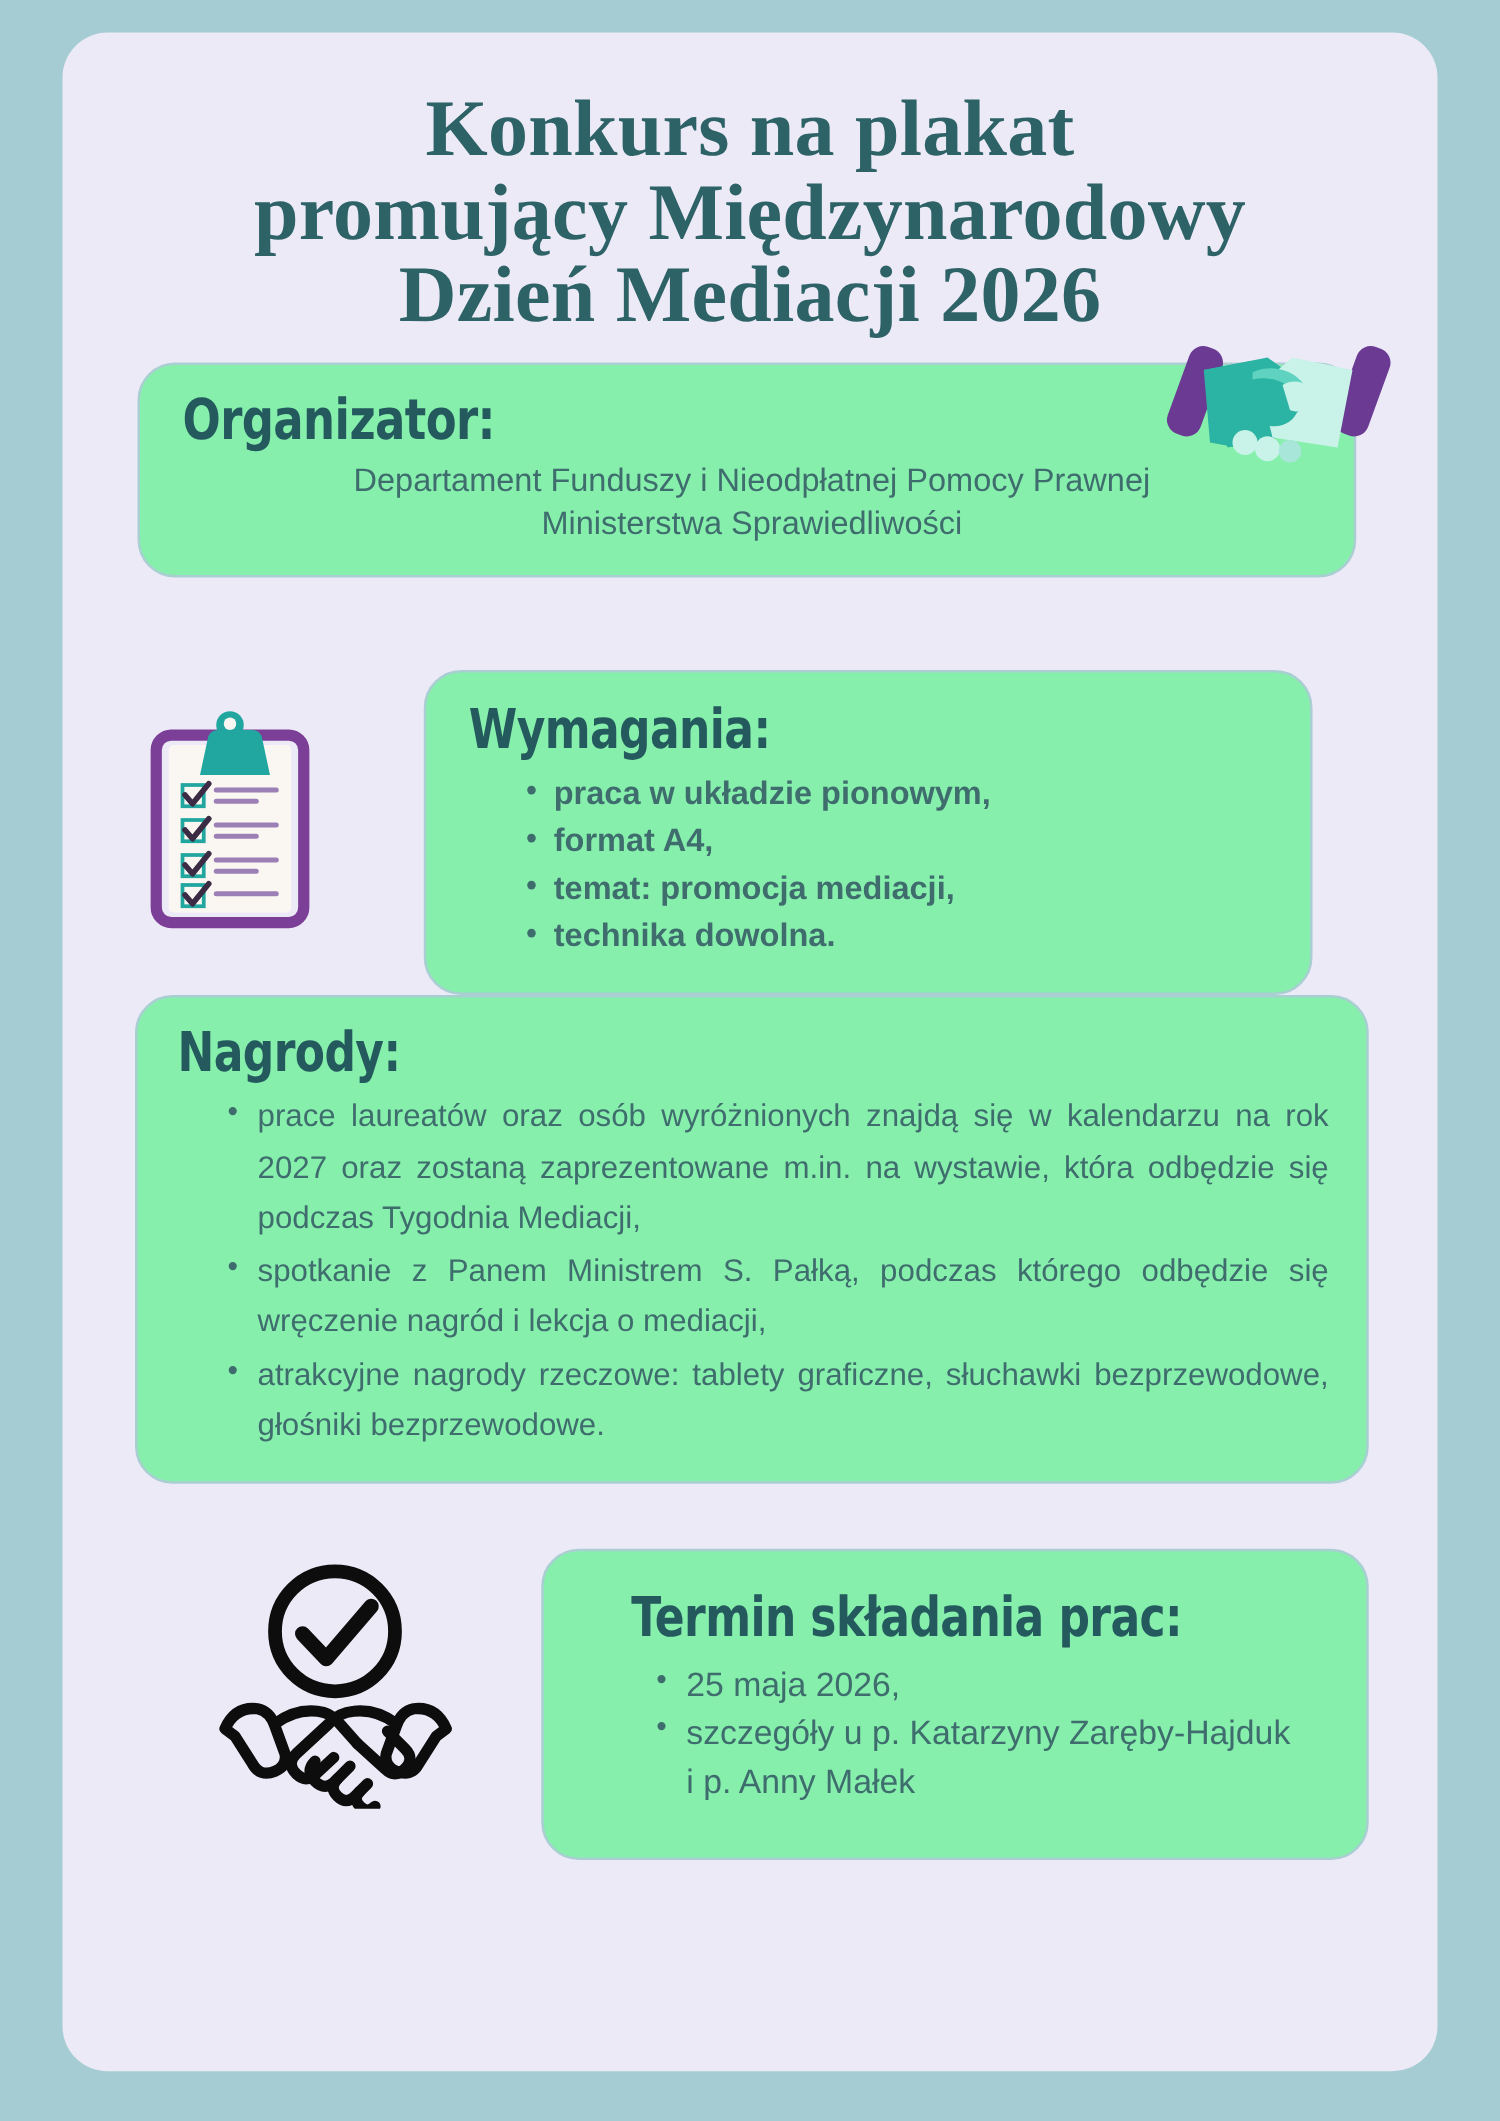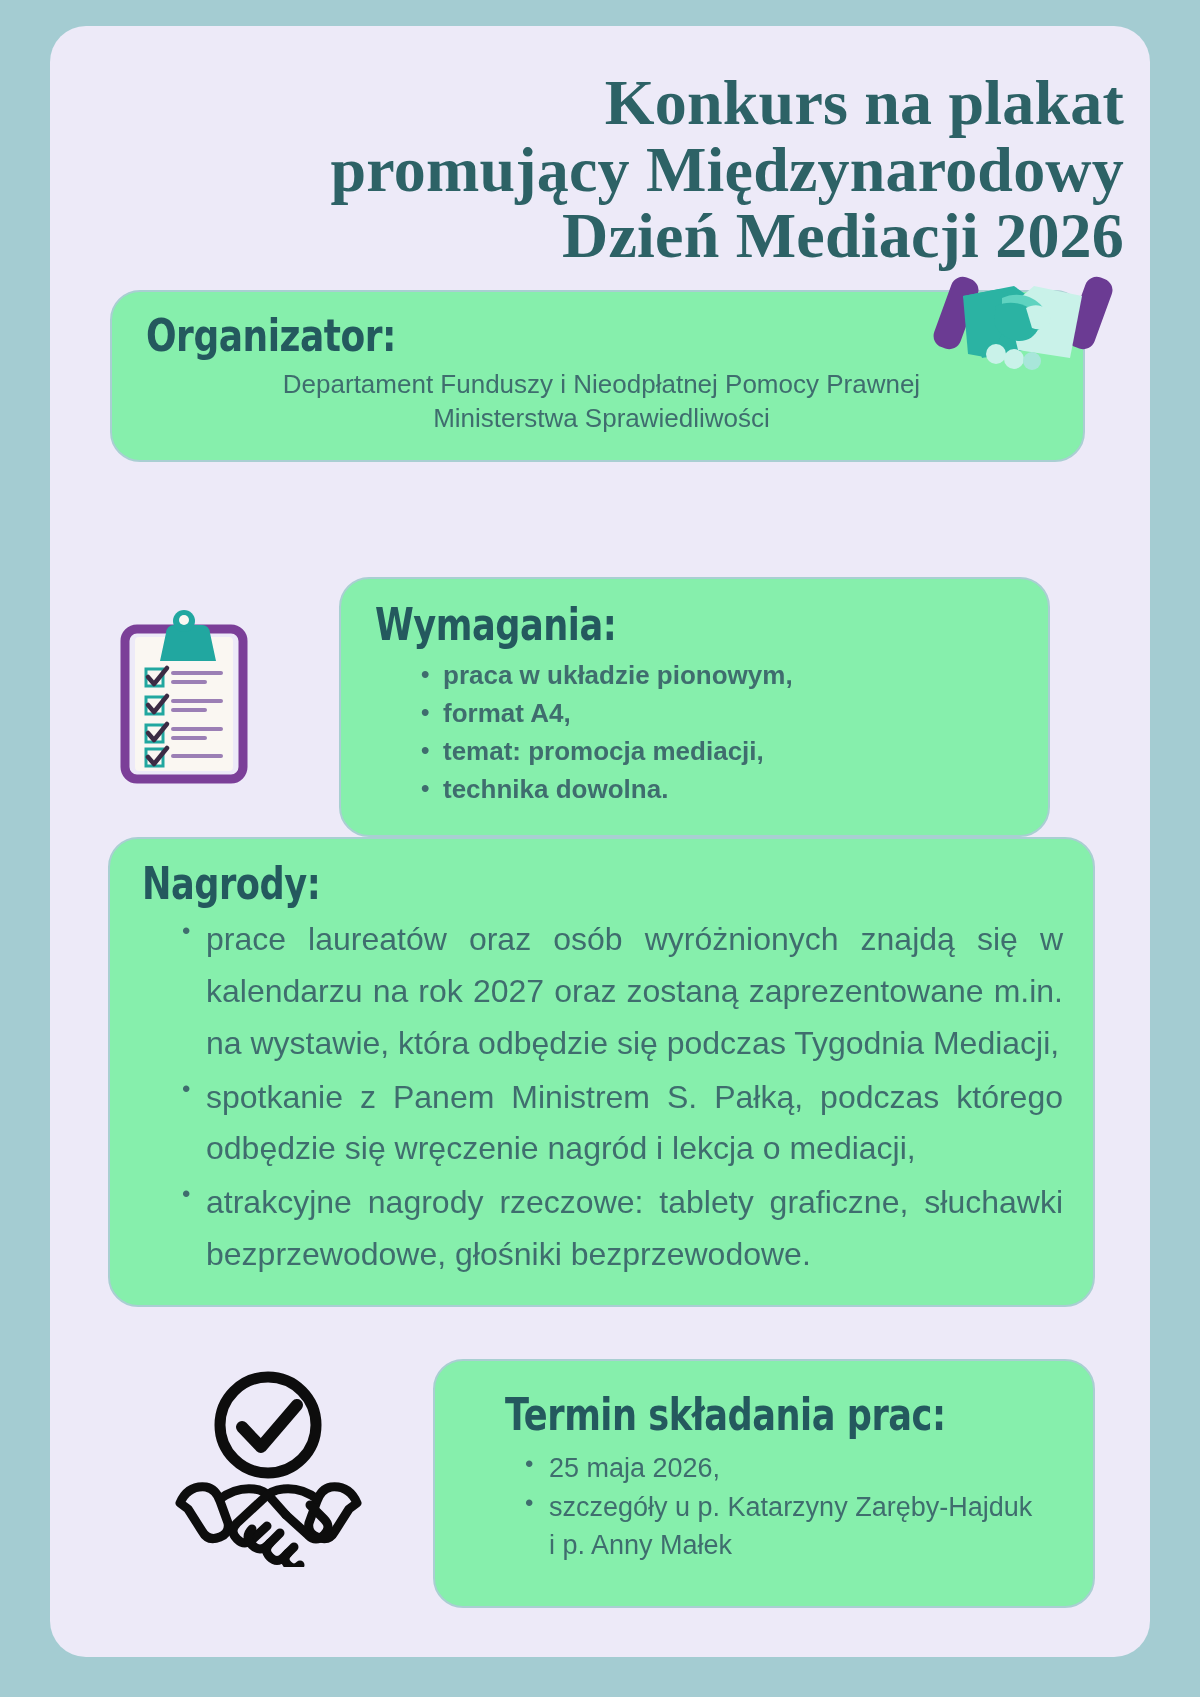--- a/index.html
+++ b/index.html
@@ -28,21 +28,21 @@
     width: 100%;
     height: 100%;
     background: #edeaf8;
     border-radius: 36px;
     overflow: hidden;
   }
 
   
   .title {
     margin-top: 44px;
-    text-align: right;
+    text-align: center;
     color: #2d6266;
     font-family: "Liberation Serif", "DejaVu Serif", serif;
     font-size: 64px;
     line-height: 1.04;
     letter-spacing: 0.2px;
     padding: 0 26px;
   }
   .title .tline { display: block; white-space: nowrap; }
 
   
@@ -93,21 +93,21 @@
     right: 34px;
     top: -28px;
     width: 186px;
     height: 110px;
     pointer-events: none;
   }
 
   
   .wymagania-wrap {
     position: relative;
-    margin-top: 115px;
+    margin-top: 74px;
     padding: 0 100px 0 65px;
     display: flex;
     align-items: flex-start;
   }
   .clipboard-icon {
     width: 130px;
     height: 180px;
     flex: 0 0 130px;
     margin-top: 30px;
     margin-left: 4px;
@@ -137,21 +137,21 @@
   .nagrody-wrap {
     padding: 0 55px 0 58px;
     border-radius: 15px;
   }
   .nagrody-card { padding: 20px 30px 22px 32px; }
   .nagrody-card .card-heading { font-size: 44px; line-height: 1.12; }
   .nagrody-list {
     list-style: none;
     margin-top: 6px;
     padding-left: 38px;
-    font-size: 32px;
+    font-size: 25px;
     line-height: 1.62;
     text-align: justify;
   }
   .nagrody-list li { position: relative; padding-left: 26px; margin-bottom: 2px; }
   .nagrody-list li::before {
     content: "\2022";
     position: absolute;
     left: 2px; top: -2px;
     font-size: 24px;
   }

